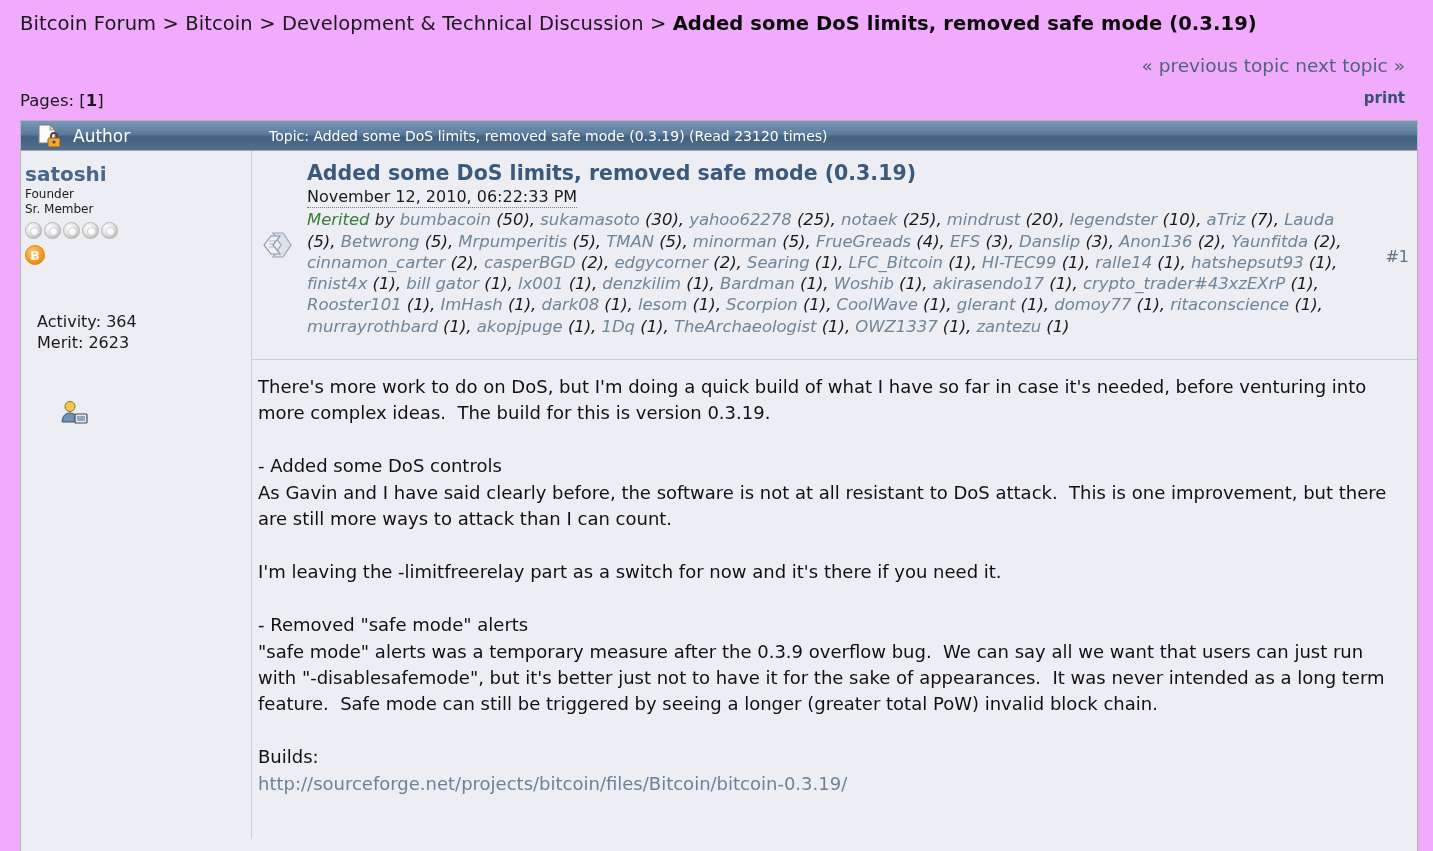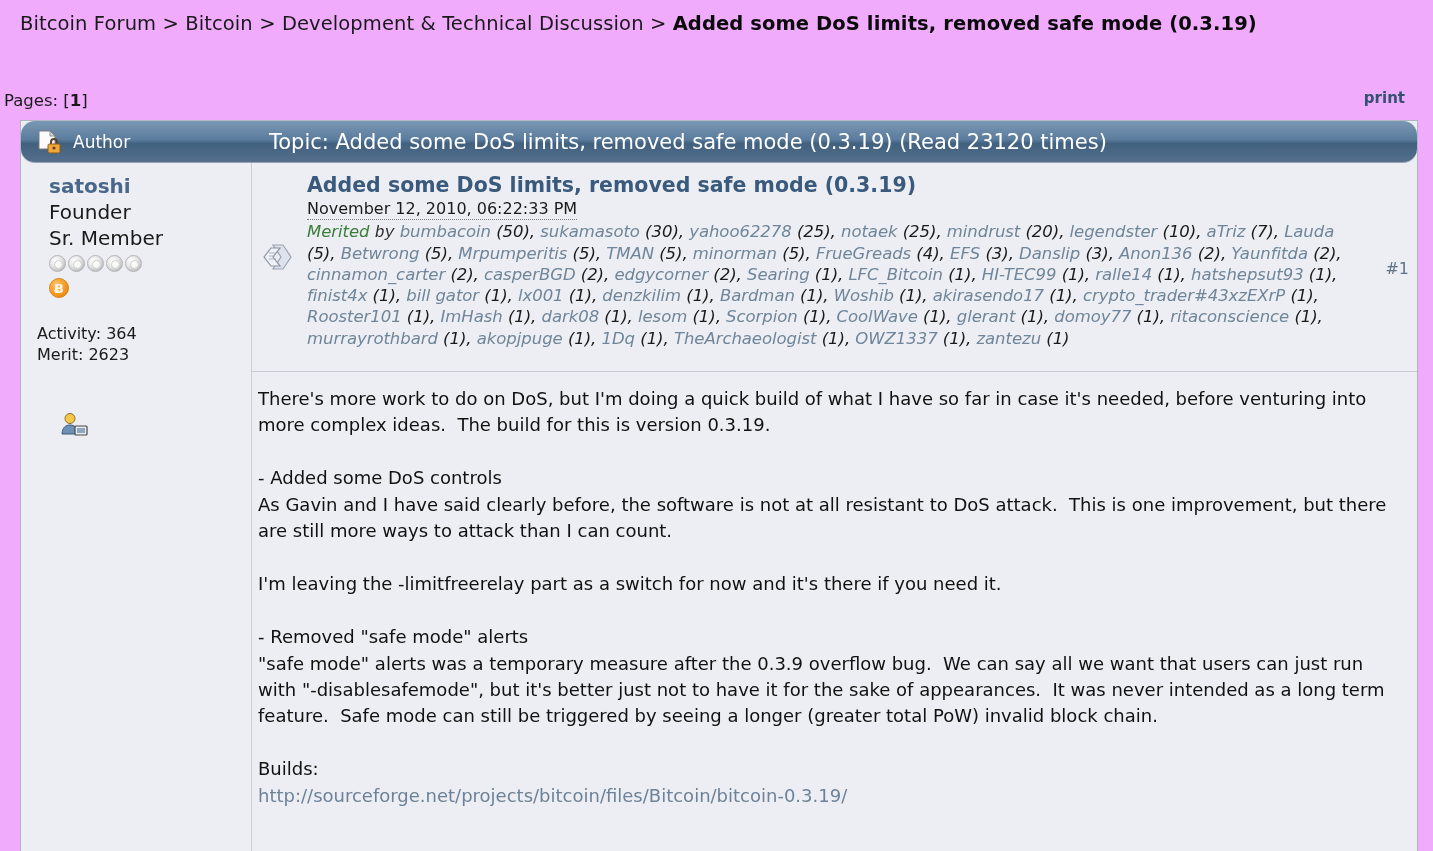--- a/index.html
+++ b/index.html
@@ -47,94 +47,93 @@
     font-weight: bold;
     color: #33526e;
     white-space: nowrap;
     text-align: center;
   }
   .printrow a { color: #33526e; text-decoration: none; }
 
   
   .pages {
     position: absolute;
-    left: 4px; top: 91px;
+    left: 20px; top: 91px;
     font-size: 16.5px;
     color: #1a1a1a;
     white-space: nowrap;
   }
   .pages b { font-weight: bold; }
 
   
   .topic-frame {
     position: absolute;
     left: 20px; top: 120px;
     width: 1398px;
     height: 731px;
     border: 1px solid #aeb6bf;
     border-bottom: none;
     background: #eceef3;
   }
 
   
   .topic-head {
     position: relative;
-    height: 42px;
+    height: 30px;
     background: linear-gradient(to bottom, #7b97b5 0%, #5b7c9d 45%, #41617f 55%, #546f8d 100%);
     border-bottom: 1px solid #9aa5b3;
     display: flex;
     align-items: center;
     color: #ffffff;
     overflow: hidden;
-    border-radius: 14px;
   }
   .topic-head .icon-wrap {
     width: 52px;
     display: flex;
     justify-content: center;
     align-items: center;
     padding-left: 6px;
   }
   .topic-head .col-author {
     width: 196px;
     font-size: 17px;
     color: #ffffff;
   }
   .topic-head .col-topic {
-    font-size: 21px;
+    font-size: 14px;
     color: #ffffff;
     white-space: nowrap;
   }
   .head-spacer { flex: 1; }
 
   
   .lock-icon { position: relative; width: 28px; height: 26px; display:block; }
 
   
   .post-row {
     display: flex;
     background: #eceef3;
     height: 688px;
   }
   .poster-col {
     width: 231px;
     flex: 0 0 231px;
-    padding: 12px 0 0 28px;
+    padding: 12px 0 0 4px;
     border-right: 1px solid #c9ced8;
     position: relative;
   }
   .poster-name {
     font-size: 20px;
     font-weight: bold;
     color: #49678a;
     line-height: 1.18;
   }
   .poster-name a { color: #49678a; text-decoration: none; }
   .poster-title, .poster-rank {
-    font-size: 20px;
+    font-size: 12px;
     color: #1a1a1a;
     line-height: 1.32;
   }
   .stars { margin-top: 4px; display: flex; gap: 2px; }
   .star {
     width: 17px; height: 17px; border-radius: 50%;
     background: radial-gradient(circle at 36% 32%, #ffffff 0%, #e6e6e6 42%, #bdbdbd 78%, #9e9e9e 100%);
     border: 1px solid #b5b5b5;
     position: relative;
   }
@@ -245,20 +244,24 @@
 </style>
 </head>
 <body>
 
 <div class="page">
 
   <div class="breadcrumb">
     <a class="crumb-link" href="#">Bitcoin Forum</a><span class="sep"> &gt; </span><a class="crumb-link" href="#">Bitcoin</a><span class="sep"> &gt; </span><a class="crumb-link" href="#">Development &amp; Technical Discussion</a><span class="sep"> &gt; </span><span class="crumb-current">Added some DoS limits, removed safe mode (0.3.19)</span>
   </div>
 
+  <div class="topicnav">
+    <a href="#">« previous topic</a>
+    <a href="#">next topic »</a>
+  </div>
   <div class="printrow">
     <a href="#">print</a>
   </div>
 
   <div class="pages"><span>Pages: [</span><b>1</b><span>]</span></div>
 
   <div class="topic-frame">
 
     <div class="topic-head">
       <div class="icon-wrap">

